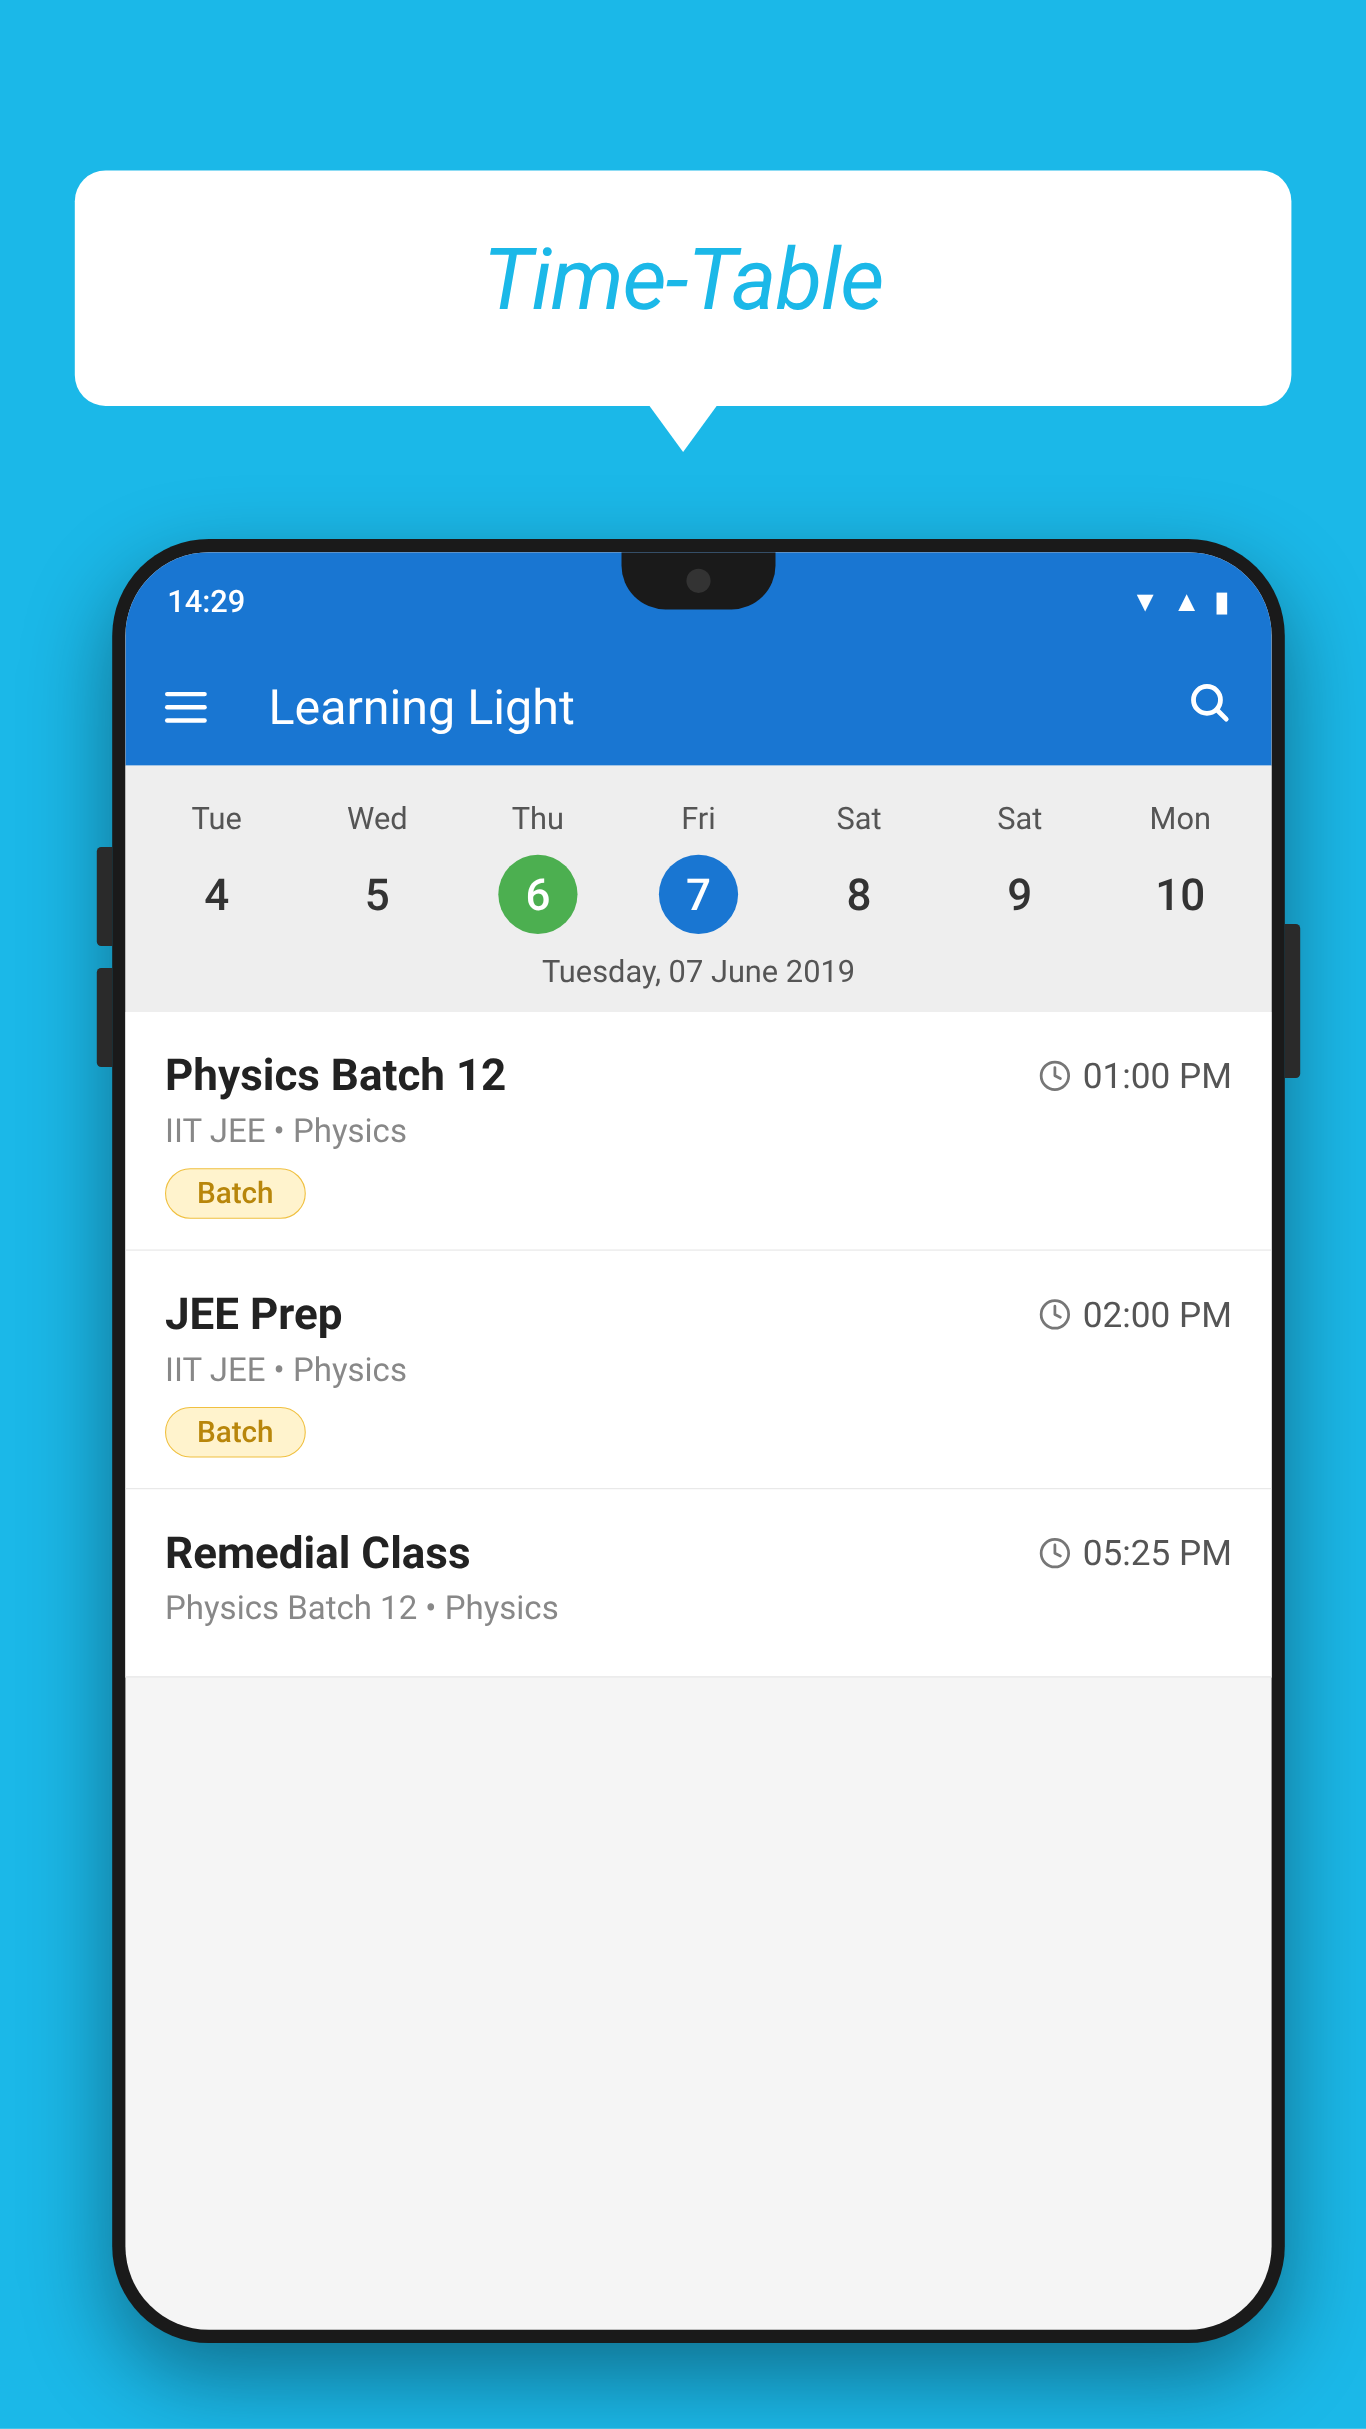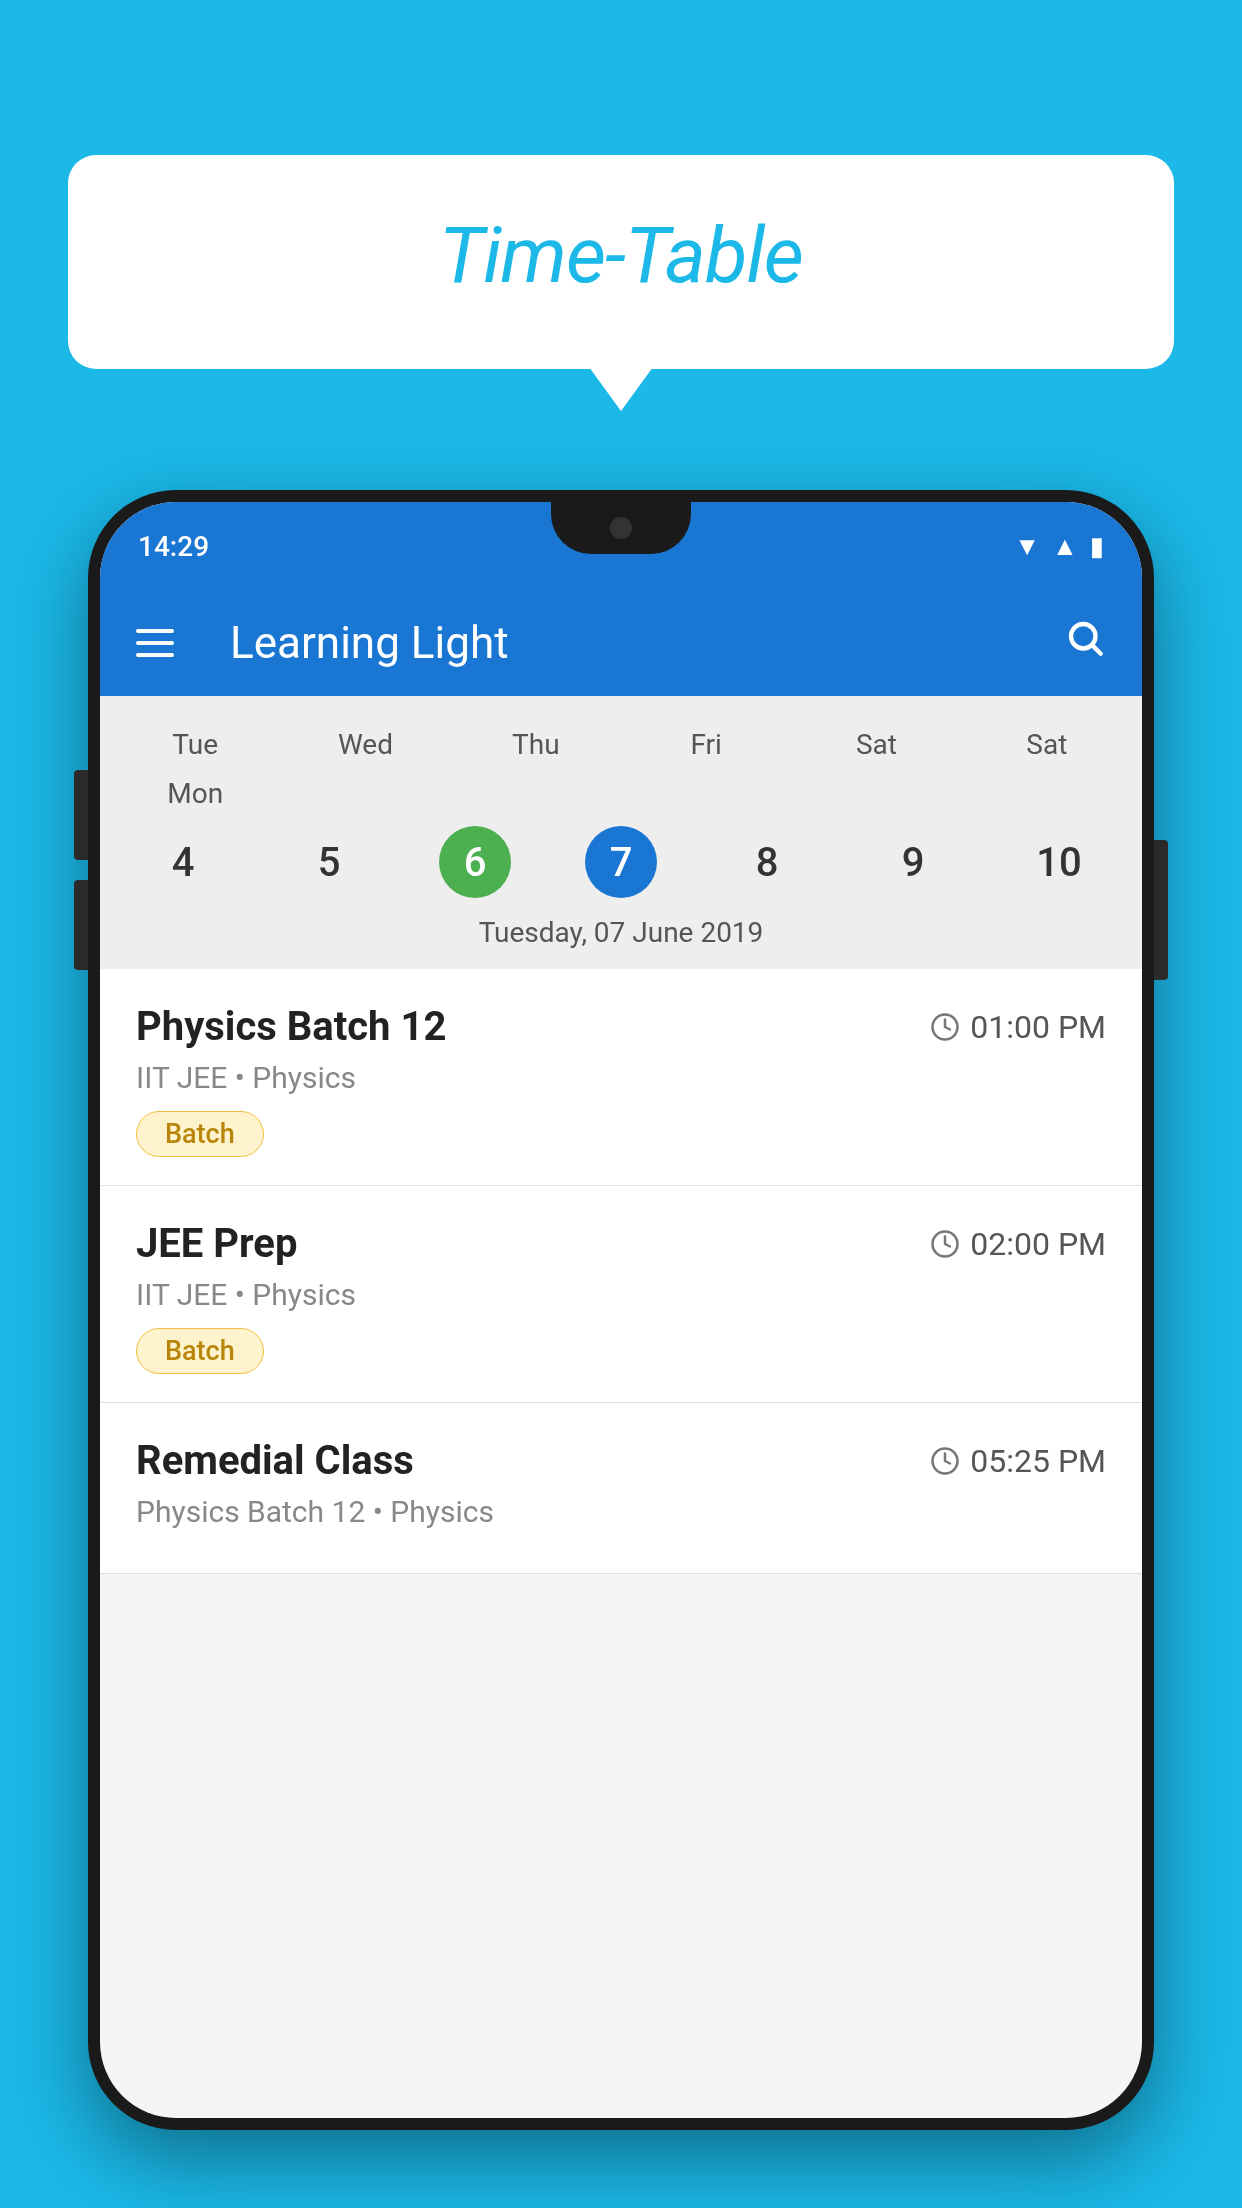--- a/index.html
+++ b/index.html
@@ -72,20 +72,21 @@
     }
 
     .phone-body {
       background: #1a1a1a;
       border-radius: 88px;
       width: 100%;
       height: 1640px;
       position: relative;
       padding: 12px;
       box-shadow: 0 30px 80px rgba(0,0,0,0.4);
+      margin-left: 14px;
     }
 
     .phone-screen {
       background: #f5f5f5;
       border-radius: 76px;
       overflow: hidden;
       width: 100%;
       height: 100%;
       position: relative;
     }
@@ -174,21 +175,21 @@
     }
 
     
     .calendar-strip {
       background: #eeeeee;
       padding: 24px 0 0;
     }
 
     .day-headers {
       display: grid;
-      grid-template-columns: repeat(6, 1fr);
+      grid-template-columns: repeat(7, 1fr);
       padding: 0 10px;
     }
 
     .day-header {
       text-align: center;
       font-size: 28px;
       color: #555;
       padding: 8px 0;
     }
 

